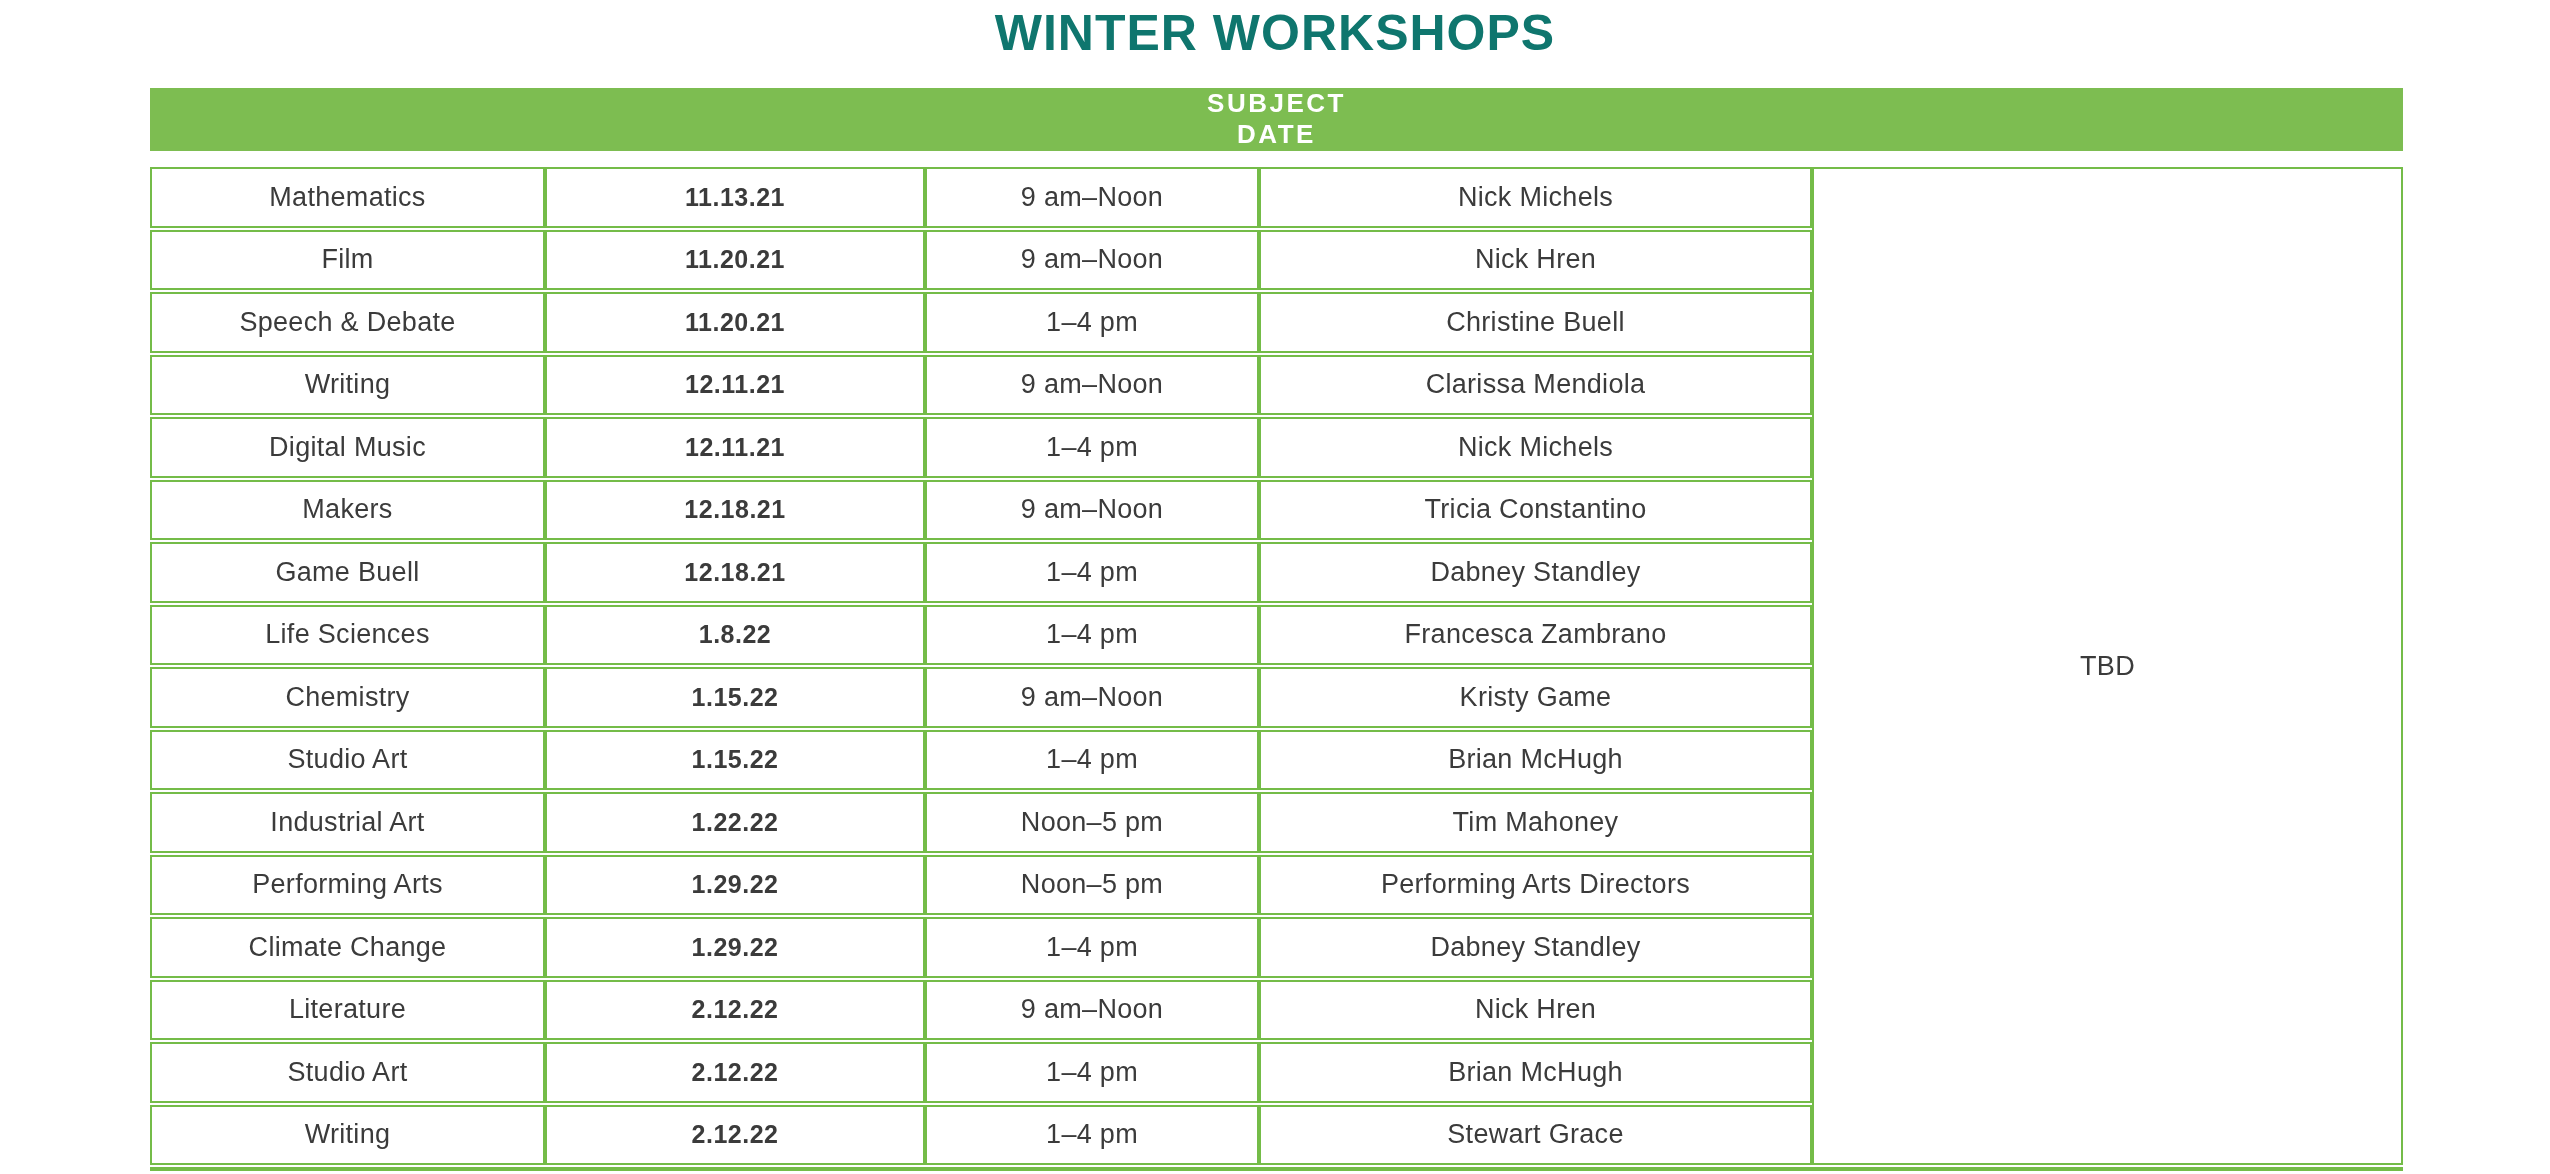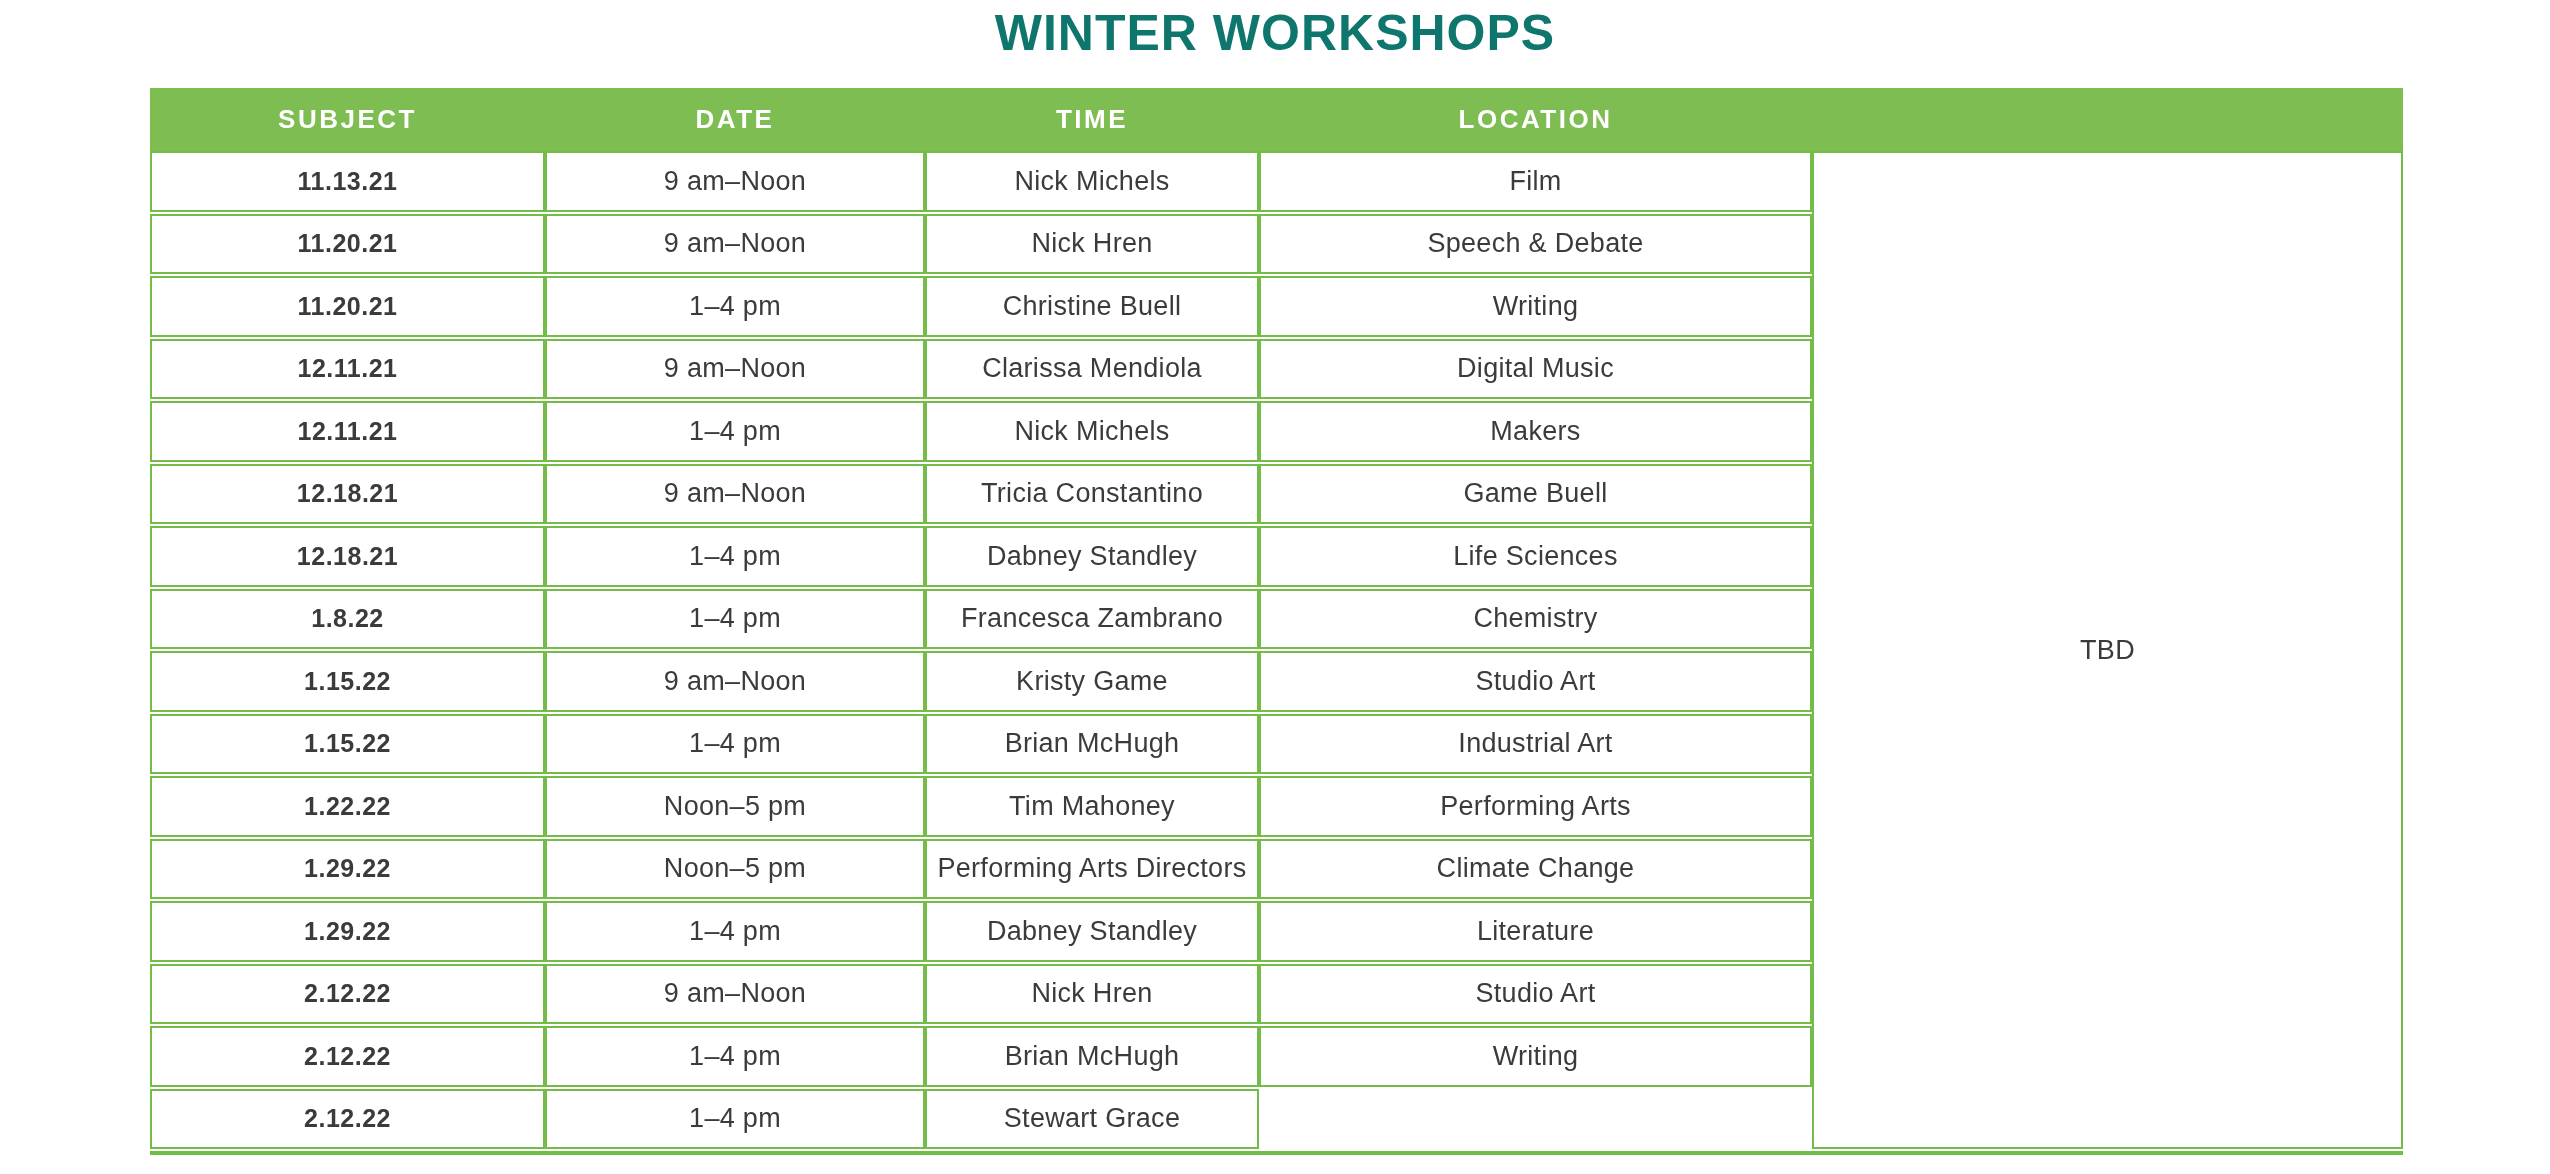--- a/index.html
+++ b/index.html
@@ -11,22 +11,22 @@
   .page-title{
     position:absolute;left:0;right:0;top:4px;
     text-align:center;
     font-size:50px;font-weight:bold;letter-spacing:1px;
     color:#0f766e;
   }
   .workshop-table{
     position:absolute;left:150px;top:88px;width:2253px;
   }
   .thead{
-    height:63px;margin-bottom:0;background:#7DBD51;
-    display:flex;align-items:center;
+    height:63px;margin-bottom:16px;background:#7DBD51;
+    display:flex;align-items:center;flex-direction:column;
   }
   .th{
     color:#ffffff;font-weight:bold;font-size:26px;letter-spacing:2.5px;
     text-align:center;display:flex;align-items:center;justify-content:center;
     height:100%;
   }
   .th:nth-child(1){width:395px;}
   .th:nth-child(2){width:380px;}
   .th:nth-child(3){width:334px;}
   .th:nth-child(4){width:553px;}
@@ -64,20 +64,21 @@
     <div class="th">SUBJECT</div>
     <div class="th">DATE</div>
     <div class="th">TIME</div>
     <div class="th">LOCATION</div>
   </div>
 
   <div class="tbody-wrap">
     <div class="tbody">
       <div class="cell location-cell">TBD</div>
 
+      <div class="cell">Mathematics</div>
       <div class="cell num">11.13.21</div>
       <div class="cell">9 am–Noon</div>
       <div class="cell">Nick Michels</div>
 
       <div class="cell">Film</div>
       <div class="cell num">11.20.21</div>
       <div class="cell">9 am–Noon</div>
       <div class="cell">Nick Hren</div>
 
       <div class="cell">Speech &amp; Debate</div>

